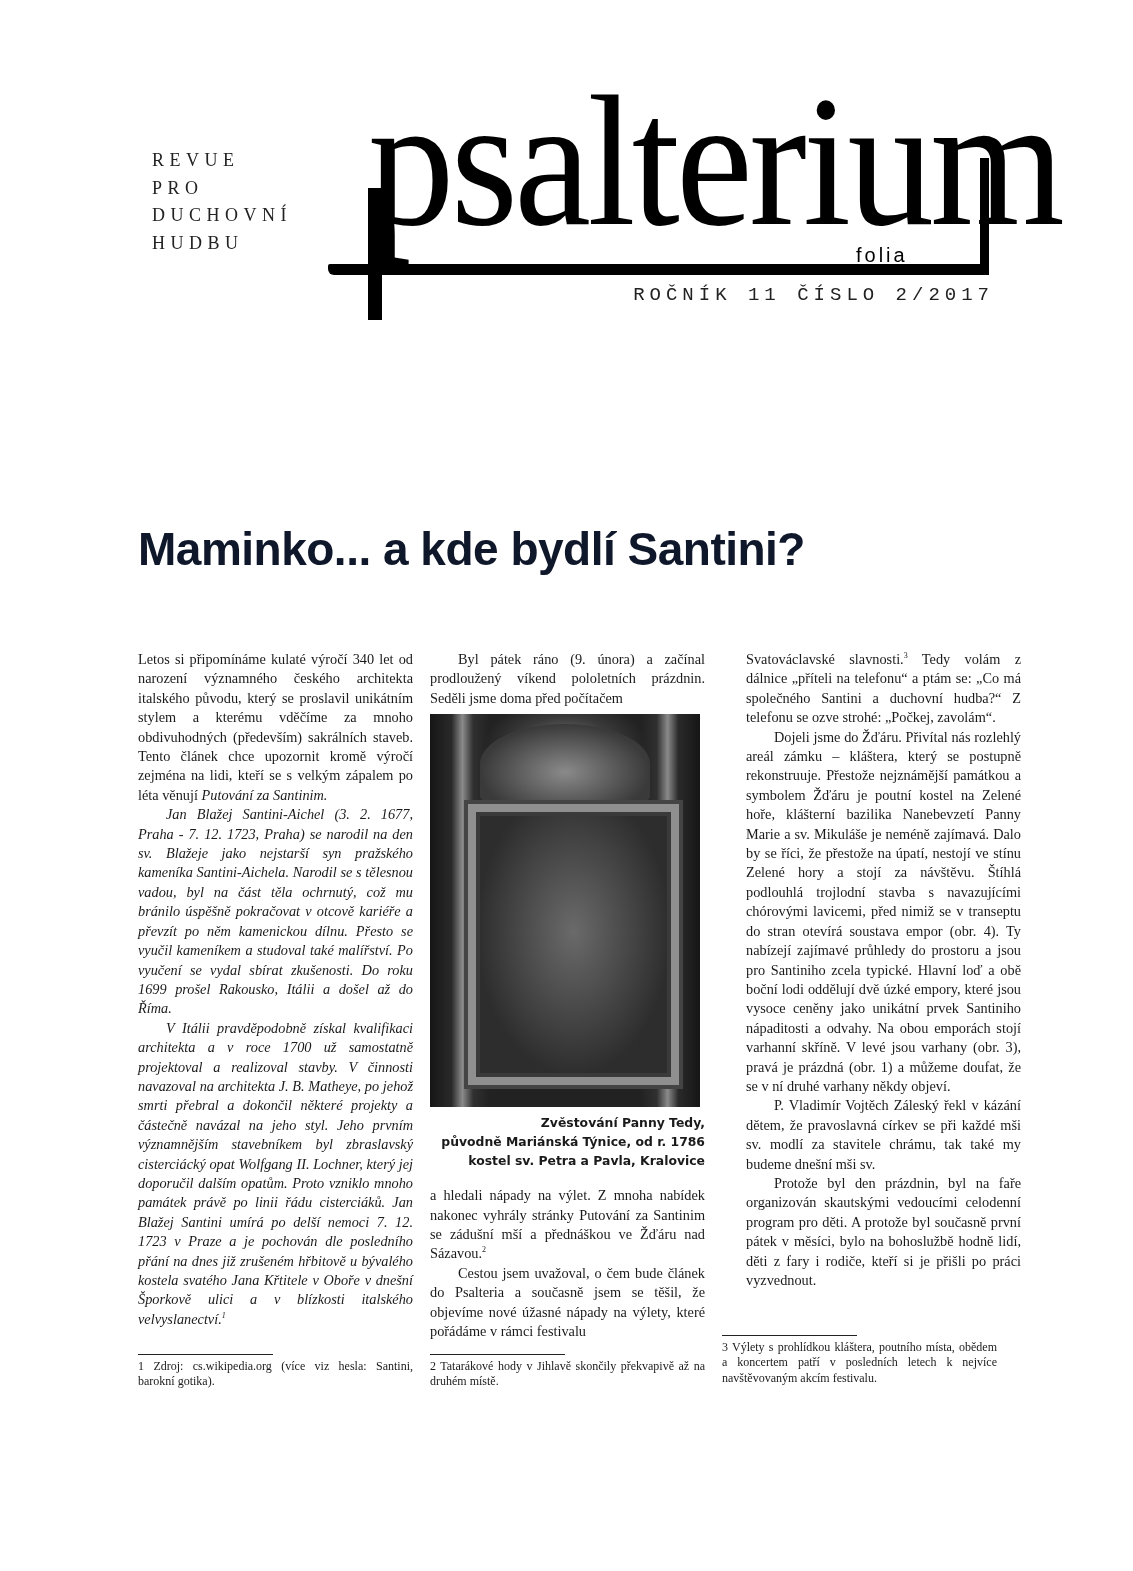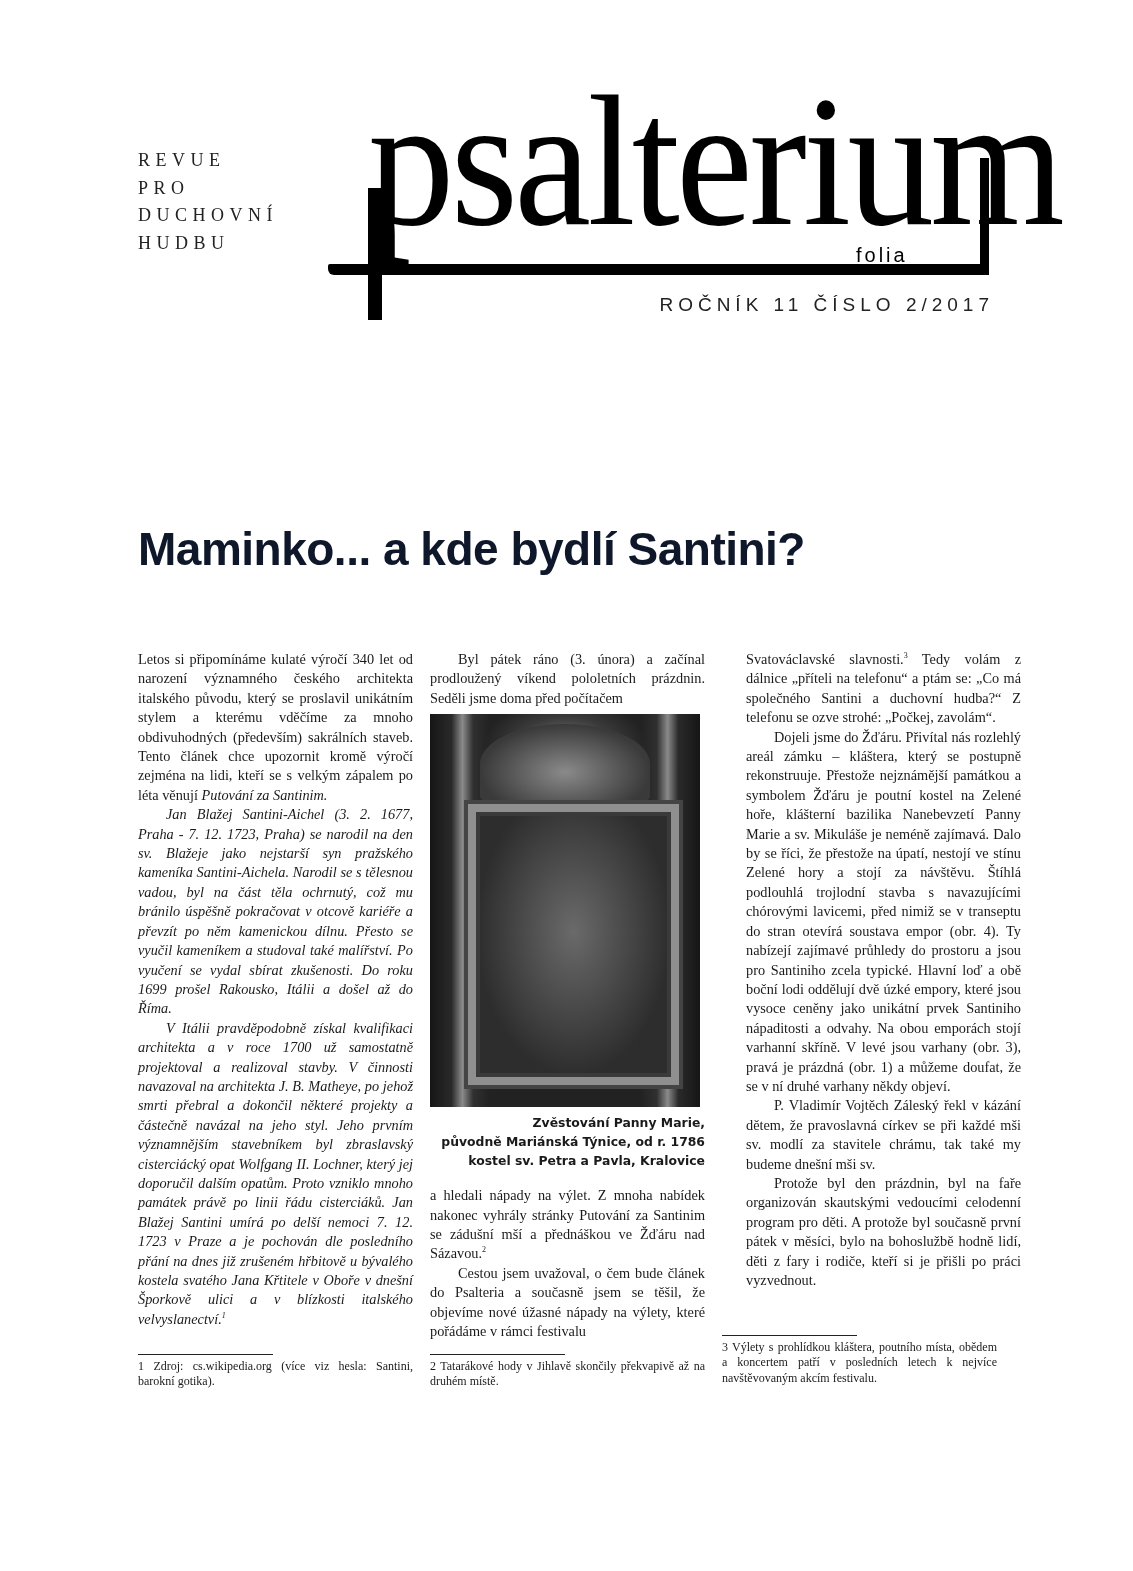--- a/index.html
+++ b/index.html
@@ -1,28 +1,28 @@
 <!DOCTYPE html>
 <html><head>
 <meta charset="utf-8">
 <style>
   html, body { margin: 0; padding: 0; background: #ffffff; }
   body { width: 1133px; height: 1571px; position: relative; overflow: hidden; font-family: "DejaVu Serif", serif; color: #1a1a1a; }
 
-  .revue { position: absolute; left: 138px; top: 147px; font-family: "Liberation Serif", serif; font-size: 18px; letter-spacing: 5.5px; line-height: 27.5px; color: #222; }
+  .revue { position: absolute; left: 152px; top: 147px; font-family: "Liberation Serif", serif; font-size: 18px; letter-spacing: 5.5px; line-height: 27.5px; color: #222; }
   .revue div { white-space: nowrap; }
 
   .masthead { position: absolute; left: 328px; top: 98px; width: 665px; height: 225px; }
   .logo-word { position: absolute; left: 40px; top: -30px; font-family: "Liberation Serif", serif; font-size: 186px; line-height: 1; letter-spacing: -4px; color: #000; transform: scaleX(0.93); transform-origin: left top; white-space: nowrap; }
   .logo-bar { position: absolute; left: 0; top: 166px; width: 660px; height: 11px; background: #000; border-radius: 2px 0 0 6px; }
   .logo-bar-right { position: absolute; left: 652px; top: 60px; width: 9px; height: 117px; background: #000; }
   .logo-stem { position: absolute; left: 40px; top: 90px; width: 14px; height: 132px; background: #000; }
   .logo-folia { position: absolute; left: 528px; top: 146px; font-family: Liberation Sans, sans-serif; font-size: 20px; letter-spacing: 3px; color: #000; }
 
-  .issue { position: absolute; right: 139px; top: 294px; font-family: Liberation Sans, sans-serif; font-size: 19px; letter-spacing: 5px; color: #222; white-space: nowrap; }
+  .issue { position: absolute; right: 139px; top: 284px; font-family: Liberation Mono, monospace; font-size: 19px; letter-spacing: 5px; color: #222; white-space: nowrap; }
 
   .headline { position: absolute; left: 138px; top: 522px; width: 860px; font-family: Liberation Sans, sans-serif; font-weight: bold; font-size: 46px; letter-spacing: -0.5px; color: #0f172a; white-space: nowrap; }
 
   .col { position: absolute; top: 650px; width: 275px; font-family: "Liberation Serif", serif; font-size: 14.3px; line-height: 19.4px; text-align: justify; hyphens: manual; }
   .col p { margin: 0; }
   .col p.indent { text-indent: 28px; }
   .col1 { left: 138px; }
   .col2 { left: 430px; }
   .col3 { left: 746px; }
   .it { font-style: italic; margin-top: 48px; }
@@ -69,27 +69,27 @@
 
 <h1 class="headline" style="margin:0;">Maminko... a kde bydlí Santini?</h1>
 
 <div class="col col1">
   <p><span>Letos si připomínáme kulaté výročí 340 let od narození významného českého architekta italského původu, který se proslavil unikátním stylem a kterému vděčíme za mnoho obdivuhodných (především) sakrálních staveb. Tento článek chce upozornit kromě výročí zejména na lidi, kteří se s velkým zápalem po léta věnují </span><span class="it">Putování za Santinim.</span></p>
   <p class="indent it">Jan Blažej Santini-Aichel (3. 2. 1677, Praha - 7. 12. 1723, Praha) se narodil na den sv. Blažeje jako nejstarší syn pražského kameníka Santini-Aichela. Narodil se s tělesnou vadou, byl na část těla ochrnutý, což mu bránilo úspěšně pokračovat v otcově kariéře a převzít po něm kamenickou dílnu. Přesto se vyučil kameníkem a studoval také malířství. Po vyučení se vydal sbírat zkušenosti. Do roku 1699 prošel Rakousko, Itálii a došel až do Říma.</p>
   <p class="indent it"><span>V Itálii pravděpodobně získal kvalifikaci architekta a v roce 1700 už samostatně projektoval a realizoval stavby. V činnosti navazoval na architekta J. B. Matheye, po jehož smrti přebral a dokončil některé projekty a částečně navázal na jeho styl. Jeho prvním významnějším stavebníkem byl zbraslavský cisterciácký opat Wolfgang II. Lochner, který jej doporučil dalším opatům. Proto vzniklo mnoho památek právě po linii řádu cisterciáků. Jan Blažej Santini umírá po delší nemoci 7. 12. 1723 v Praze a je pochován dle posledního přání na dnes již zrušeném hřbitově u bývalého kostela svatého Jana Křtitele v Oboře v dnešní Šporkově ulici a v blízkosti italského velvyslanectví.</span><sup>1</sup></p>
 </div>
 
 <div class="col col2">
-  <p class="indent">Byl pátek ráno (3. února) a začínal prodloužený víkend pololetních prázdnin. Seděli jsme doma před počítačem</p>
+  <p class="indent">Byl pátek ráno (9. února) a začínal prodloužený víkend pololetních prázdnin. Seděli jsme doma před počítačem</p>
   <div class="photo" title="Zvěstování Panny Marie – oltářní rám">
     <div class="crown"></div>
     <div class="frame"></div>
   </div>
   <div class="caption">
-    <div>Zvěstování Panny Marie,</div>
+    <div>Zvěstování Panny Tedy,</div>
     <div>původně Mariánská Týnice, od r. 1786</div>
     <div>kostel sv. Petra a Pavla, Kralovice</div>
   </div>
   <p><span>a hledali nápady na výlet. Z mnoha nabídek nakonec vyhrály stránky Putování za Santinim se zádušní mší a přednáškou ve Žďáru nad Sázavou.</span><sup>2</sup></p>
   <p class="indent">Cestou jsem uvažoval, o čem bude článek do Psalteria a současně jsem se těšil, že objevíme nové úžasné nápady na výlety, které pořádáme v rámci festivalu</p>
 </div>
 
 <div class="col col3">
   <p><span>Svatováclavské slavnosti.</span><sup>3</sup><span> Tedy volám z dálnice „příteli na telefonu“ a ptám se: „Co má společného Santini a duchovní hudba?“ Z telefonu se ozve strohé: „Počkej, zavolám“.</span></p>
   <p class="indent">Dojeli jsme do Žďáru. Přivítal nás rozlehlý areál zámku – kláštera, který se postupně rekonstruuje. Přestože nejznámější památkou a symbolem Žďáru je poutní kostel na Zelené hoře, klášterní bazilika Nanebevzetí Panny Marie a sv. Mikuláše je neméně zajímavá. Dalo by se říci, že přestože na úpatí, nestojí ve stínu Zelené hory a stojí za návštěvu. Štíhlá podlouhlá trojlodní stavba s navazujícími chórovými lavicemi, před nimiž se v transeptu do stran otevírá soustava empor (obr. 4). Ty nabízejí zajímavé průhledy do prostoru a jsou pro Santiniho zcela typické. Hlavní loď a obě boční lodi oddělují dvě úzké empory, které jsou vysoce ceněny jako unikátní prvek Santiniho nápaditosti a odvahy. Na obou emporách stojí varhanní skříně. V levé jsou varhany (obr. 3), pravá je prázdná (obr. 1) a můžeme doufat, že se v ní druhé varhany někdy objeví.</p>

